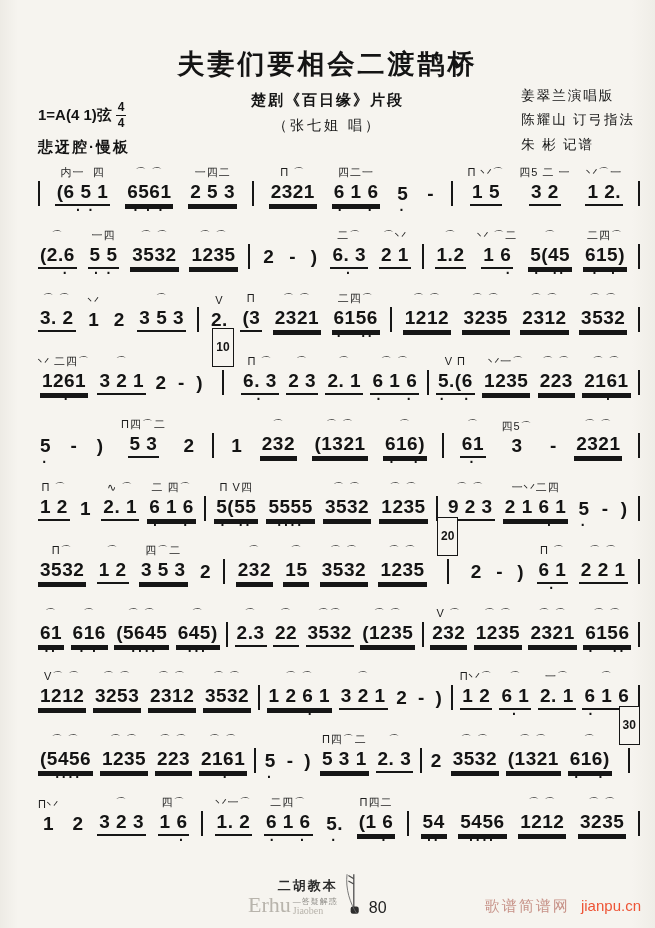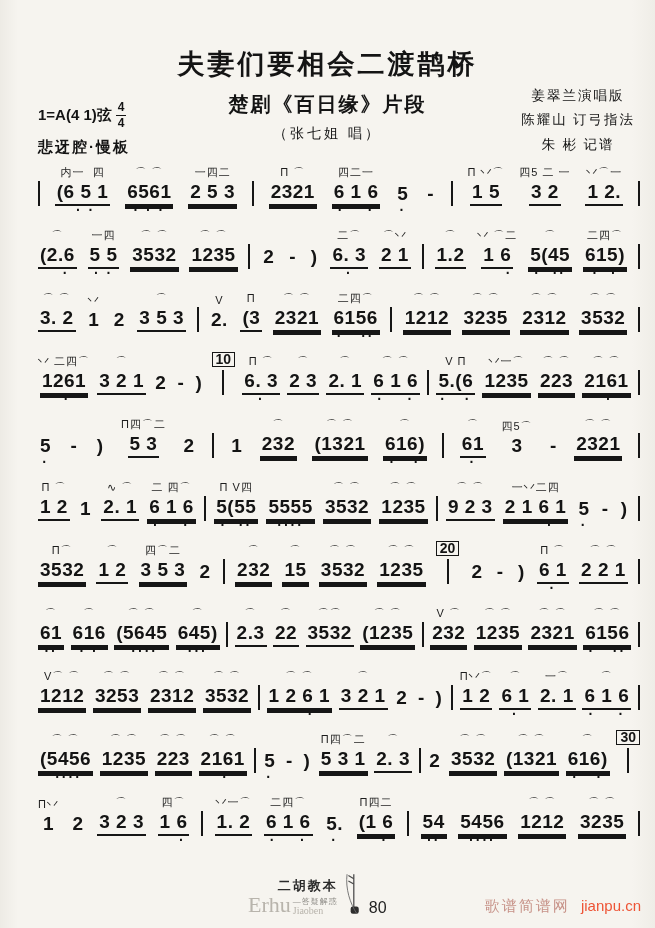--- a/index.html
+++ b/index.html
@@ -1,40 +1,40 @@
 <!DOCTYPE html>
 <html><head>
 <meta charset="utf-8">
 <style>
   html,body{margin:0;padding:0;background:#e6e4de;}
   .page{position:relative;width:655px;height:928px;margin:0 auto;overflow:hidden;color:#141414;
         background:linear-gradient(90deg,#edebe5 0,#f6f4ef 18px,#f6f4ef 632px,#efede7 655px);
         font-family:"Liberation Sans","DejaVu Sans",sans-serif;}
   .title{text-align:center;padding-top:46px;font-size:27px;font-weight:bold;letter-spacing:3px;}
-  .subtitle{text-align:center;margin-top:9px;font-size:20px;font-weight:bold;letter-spacing:2px;}
+  .subtitle{text-align:center;margin-top:9px;font-size:15px;font-weight:bold;letter-spacing:2px;}
   .singer{text-align:center;margin-top:7px;font-size:14px;letter-spacing:3px;}
-  .credits{position:absolute;right:20px;top:84px;text-align:center;font-size:13.5px;line-height:1.8;
+  .credits{position:absolute;right:20px;top:84px;text-align:left;font-size:13.5px;line-height:1.8;
            letter-spacing:2px;font-family:"Liberation Serif","DejaVu Serif",serif;}
   .keyblock{position:absolute;left:38px;top:101px;font-size:15px;font-weight:bold;}
   .keyline{display:flex;align-items:center;}
   .meter{display:inline-flex;flex-direction:column;align-items:center;font-size:12px;line-height:1.1;margin-left:4px;}
   .meter .mt{border-bottom:1.5px solid #141414;padding:0 2px 1px;}
   .meter .mb{padding-top:1px;}
   .tempo{margin-top:8px;letter-spacing:2px;}
   .score{position:absolute;top:156px;left:0;right:0;padding:0 15px 0 38px;}
   .m-line{display:flex;align-items:flex-end;justify-content:space-between;height:63px;}
   .grp{display:flex;flex-direction:column;align-items:center;}
   .ann{height:19px;font-size:11px;line-height:20px;white-space:pre;letter-spacing:1px;color:#1c1c1c;}
   .nts{font-size:19px;font-weight:700;line-height:21px;white-space:pre;letter-spacing:.5px;padding:0 2px 2px;}
   .u1{border-bottom:2px solid #161616;}
   .u2{border-bottom:2px solid #161616;box-shadow:0 3px 0 #161616;}
   .bel{height:13px;font-size:14px;font-weight:700;line-height:9px;white-space:pre;letter-spacing:2px;}
   .bar-wrap{display:flex;flex-direction:column;align-items:center;margin-bottom:13px;}
   .bar{width:2px;height:25px;background:#161616;}
-  .mbox{border:1.5px solid #161616;font-size:14px;font-weight:700;line-height:13px;padding:0 3px;margin-bottom:3px;background:#f6f4ef;}
+  .mbox{border:1.5px solid #161616;font-size:12px;font-weight:700;line-height:13px;padding:12px 3px;margin-bottom:3px;background:#f6f4ef;}
   .footer{position:absolute;left:0;right:0;bottom:0;height:60px;}
   .logo{position:absolute;left:248px;bottom:12px;display:flex;align-items:flex-end;gap:5px;}
   .logo-text{text-align:right;line-height:1;}
   .logo-cn{font-size:13px;font-weight:bold;letter-spacing:2px;color:#2a2a2a;}
   .logo-row{display:flex;align-items:flex-end;margin-top:2px;}
   .logo-en{font-size:22px;color:#b8b4ac;font-family:"Liberation Serif","DejaVu Serif",serif;}
   .logo-stack{display:flex;flex-direction:column;align-items:flex-start;margin-left:2px;}
   .logo-sub{font-size:8px;color:#8f8d88;letter-spacing:1px;}
   .logo-en2{font-size:10px;color:#b8b4ac;font-family:"Liberation Serif","DejaVu Serif",serif;}
   .erhu{display:block;}

